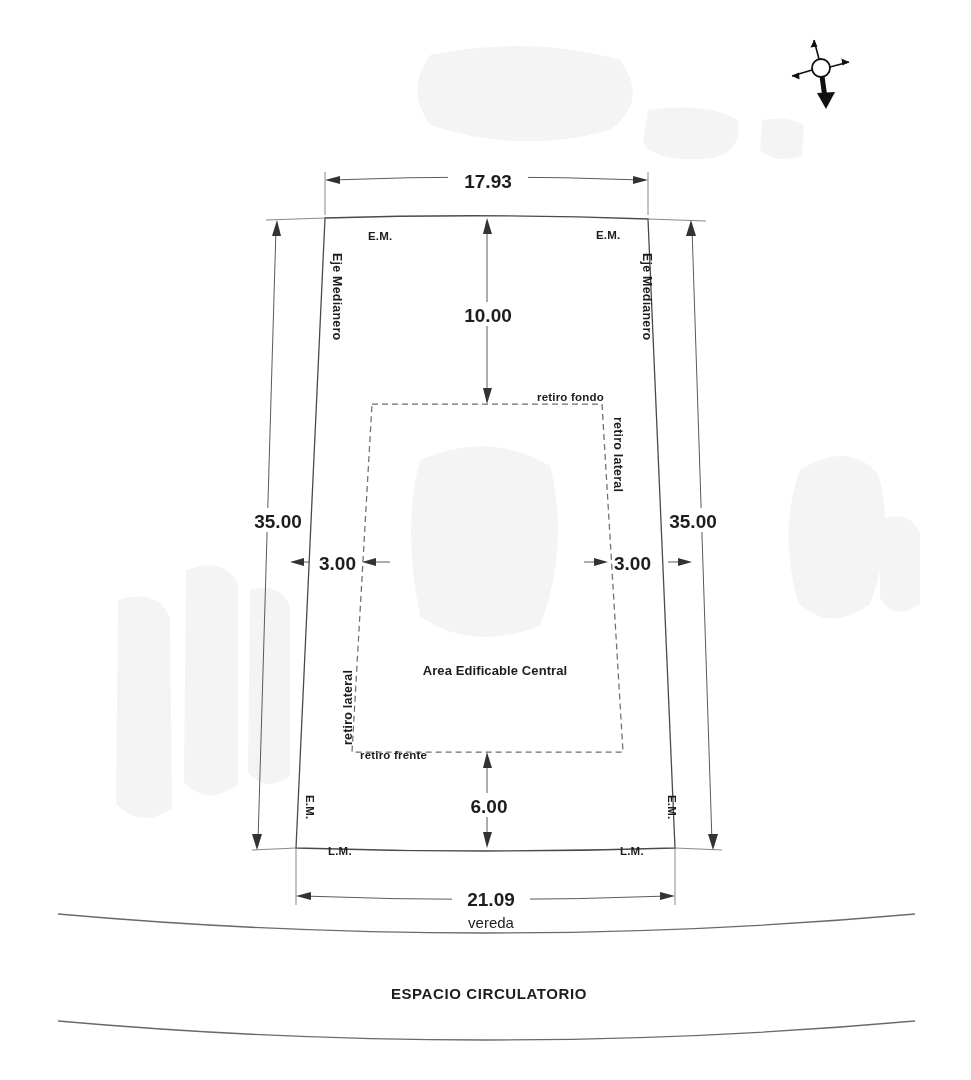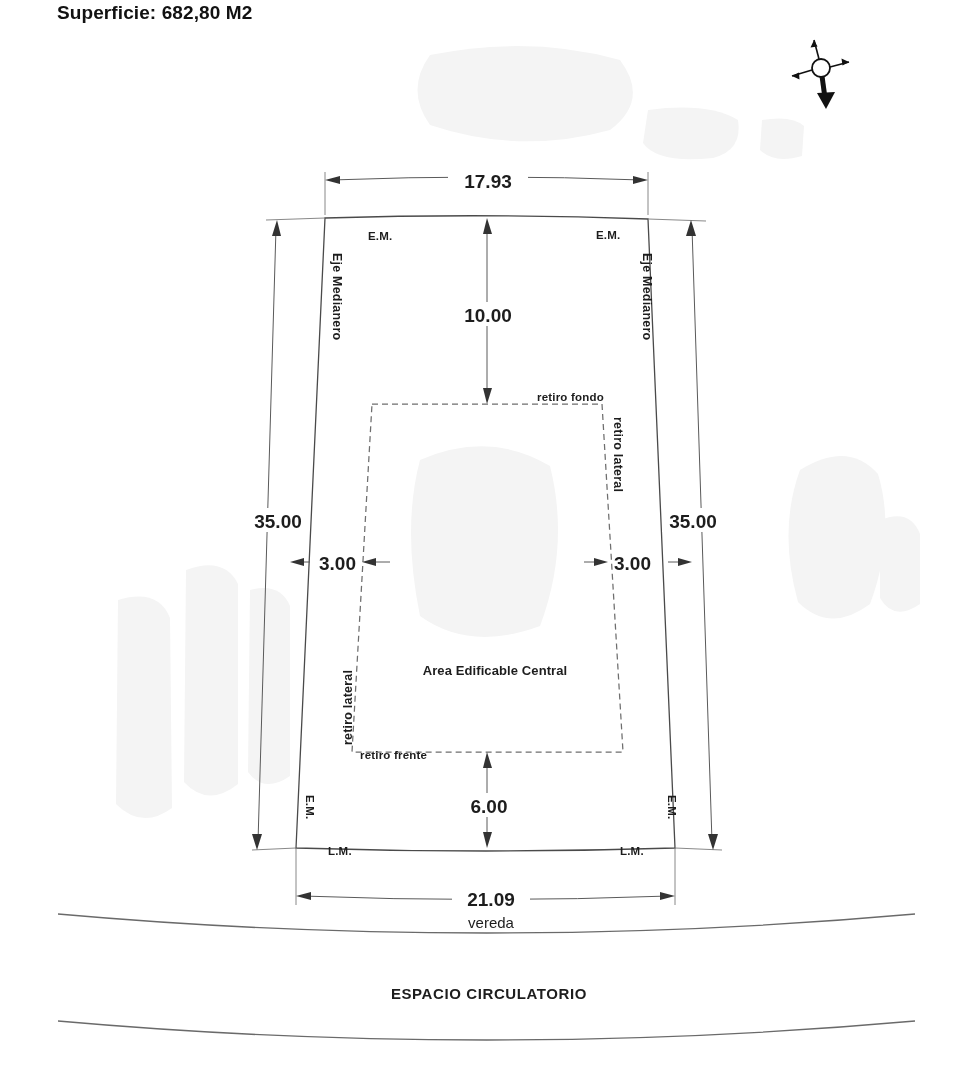--- a/index.html
+++ b/index.html
@@ -101,21 +101,20 @@
     stroke: #111;
     stroke-width: 1.6;
     fill: none;
   }
 </style>
 </head>
 <body>
 
 <div id="page">
 
-  <div class="title-text">Superficie: 682,80 M2</div>
 
   <svg id="plan-svg" viewBox="0 0 971 1080">
 
     <g>
       <path class="wm" d="M430 55 q100 -20 190 5 q30 40 -10 70 q-90 25 -180 -5 q-25 -35 0 -70 Z"></path>
       <path class="wm" d="M648 110 q60 -8 90 10 q5 30 -25 38 q-55 6 -70 -15 Z"></path>
       <path class="wm" d="M762 120 q30 -5 42 6 l-2 30 q-28 8 -42 -6 Z"></path>
       <path class="wm" d="M118 600 q40 -12 52 18 l2 190 q-30 22 -56 -4 Z"></path>
       <path class="wm" d="M186 570 q38 -14 52 14 l0 200 q-30 24 -54 -2 Z"></path>
       <path class="wm" d="M250 590 q30 -8 40 16 l0 170 q-26 18 -42 -4 Z"></path>

